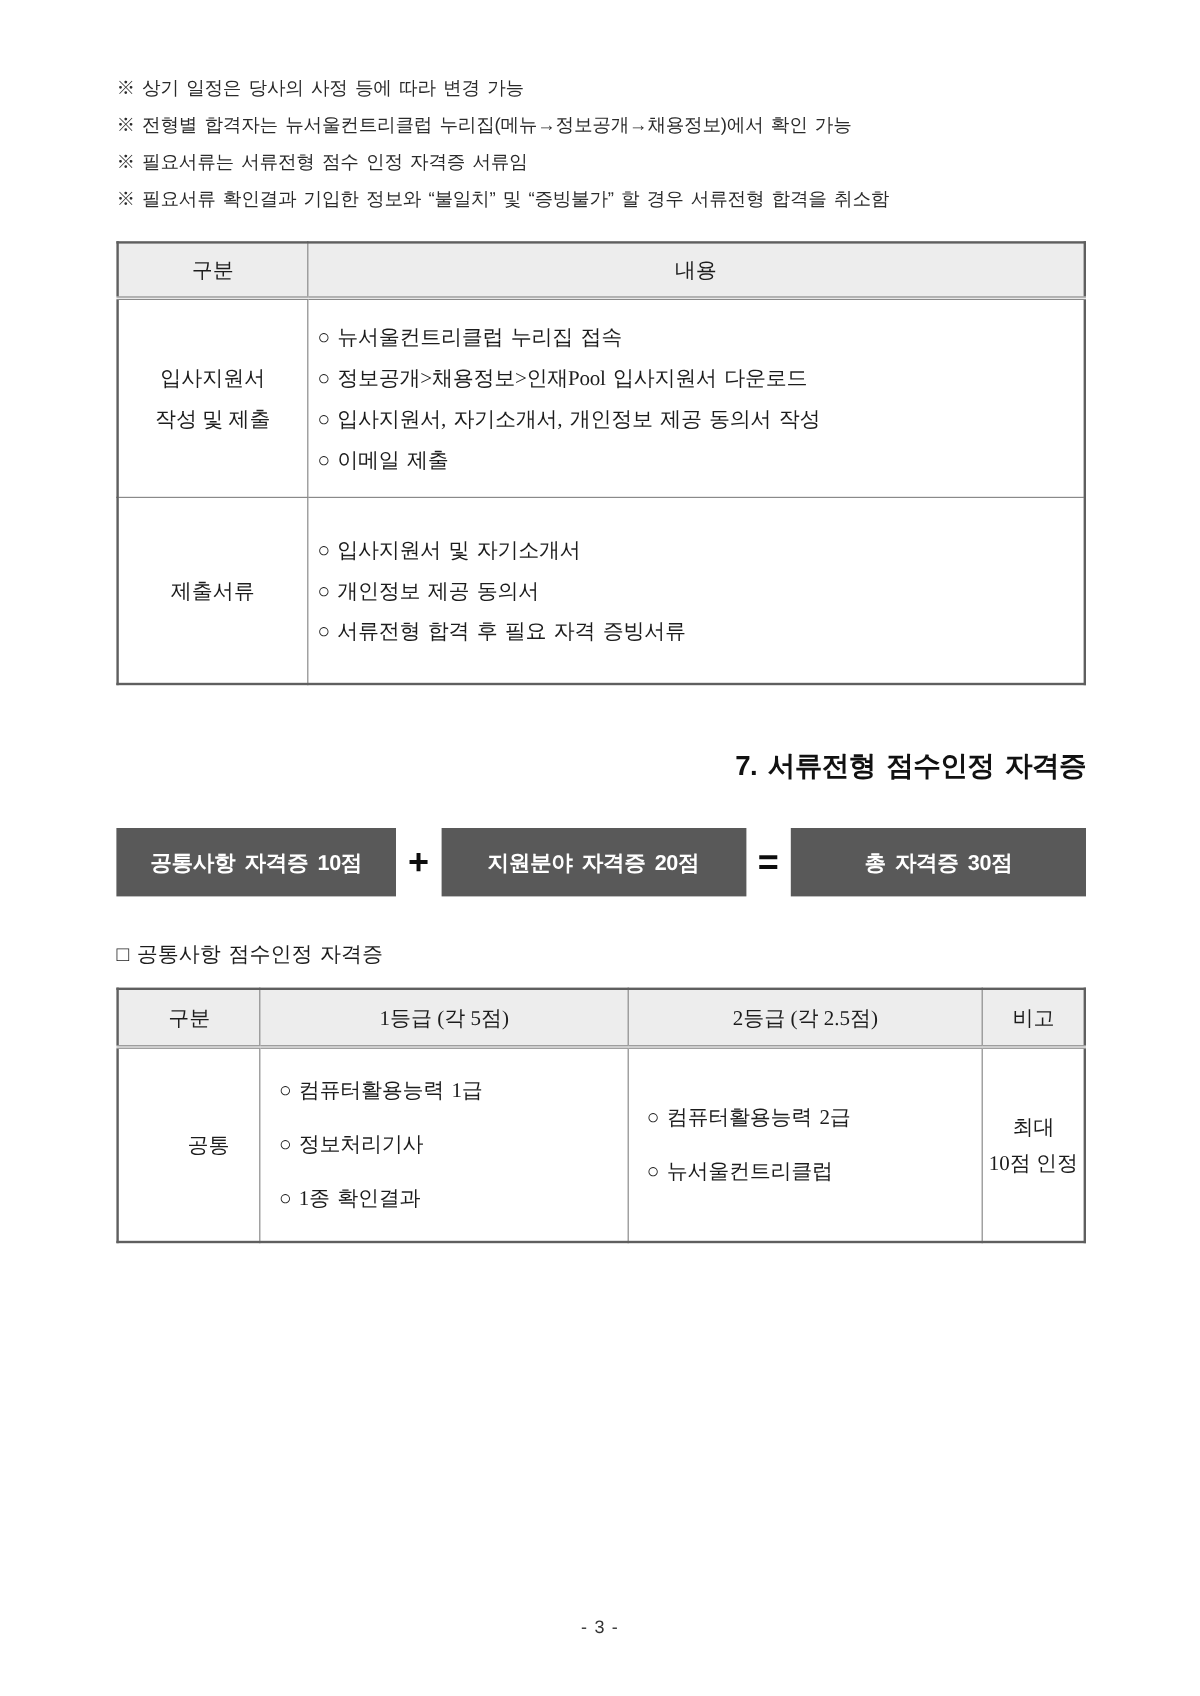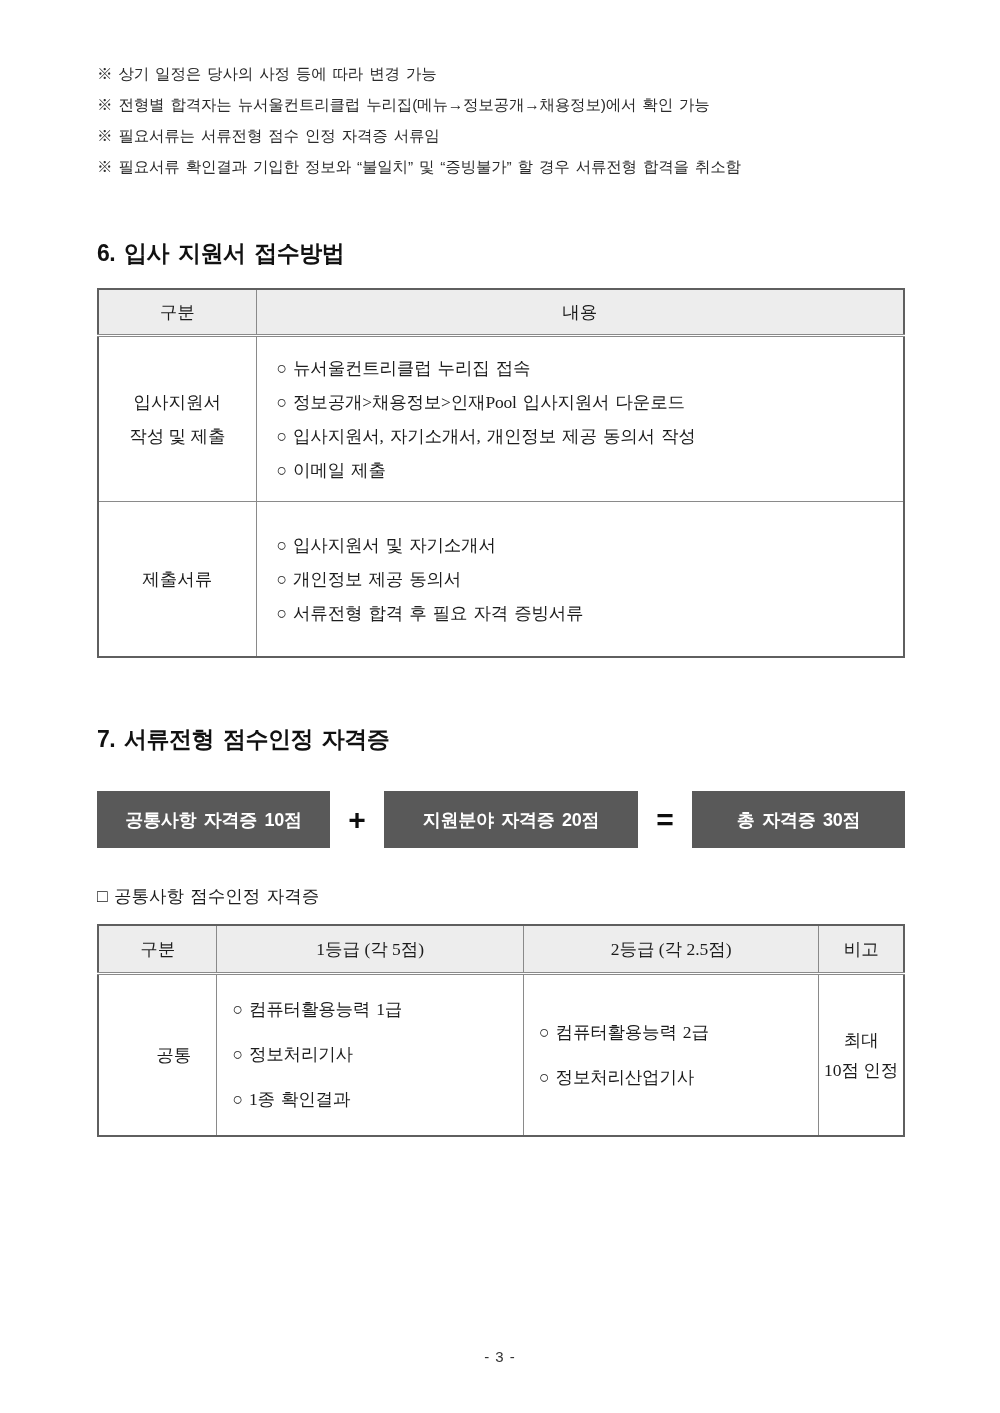--- a/index.html
+++ b/index.html
@@ -20,21 +20,21 @@
     letter-spacing: -0.2px; word-spacing: 2px; white-space: nowrap;
   }
 
   
   .sec-title {
     font-family: "Liberation Sans", sans-serif;
     font-weight: 800; font-size: 23px; color: #111111;
     letter-spacing: -0.5px; word-spacing: 3px;
   }
   .sec6-title { margin-top: 56px; }
-  .sec7-title { margin-top: 66px; }
+  .sec7-title { margin-top: 52px; text-align: right; }
 
   
   table { border-collapse: collapse; width: 808px; table-layout: fixed; }
   .doc-table { margin-top: 19px; border: 2px solid #5f5f5f; }
   .doc-table th, .doc-table td { border: 1px solid #8a8a8a; }
   .doc-table th {
     background: #ededed; font-weight: 400;
     font-family: "Liberation Serif", serif;
     font-size: 17.5px; color: #1c1c1c;
     border-bottom: 3px double #8a8a8a;
@@ -43,40 +43,40 @@
   .doc-table td {
     font-family: "Liberation Serif", serif;
     font-size: 17.5px; color: #1c1c1c;
     vertical-align: middle;
   }
   .t1 th { height: 46px; }
   .t1 .col-cat { width: 158px; }
   .t1 .row1 td { height: 166px; }
   .t1 .row2 td { height: 156px; }
   .label-cell { text-align: center; white-space: pre-line; line-height: 34px; }
-  .content-cell { padding-left: 20px; }
+  .content-cell { padding-left: 8px; }
   .bullet-line { line-height: 34px; letter-spacing: -0.2px; word-spacing: 2px; }
 
   
   .sub-notes { margin-top: 16px; }
   .sub-note-line { font-size: 15.5px; line-height: 35px; color: #2a2a2a; word-spacing: 2px; }
 
   
   .formula {
     margin-top: 36px; width: 808px; height: 57px;
     display: flex; align-items: center; justify-content: space-between;
   }
   .fbox {
     background: #595959; color: #ffffff; height: 57px;
     display: flex; align-items: center; justify-content: center;
     font-weight: 700; font-size: 18px; letter-spacing: -0.3px; word-spacing: 3px;
   }
   .fbox-1 { width: 233px; }
   .fbox-2 { width: 254px; }
-  .fbox-3 { width: 213px; }
+  .fbox-3 { width: 246px; }
   .fop { color: #0d0d0d; font-weight: 900; font-size: 30px; line-height: 1; }
 
   
   .check-line {
     margin-top: 36px;
     font-family: "Liberation Serif", serif;
     font-size: 17.5px; color: #1c1c1c; word-spacing: 2px;
   }
 
   
@@ -104,21 +104,20 @@
 <div class="page">
   <div class="content">
 
     <div class="top-notes">
         <div class="note-line">※ 상기 일정은 당사의 사정 등에 따라 변경 가능</div>
         <div class="note-line">※ 전형별 합격자는 뉴서울컨트리클럽 누리집(메뉴→정보공개→채용정보)에서 확인 가능</div>
         <div class="note-line">※ 필요서류는 서류전형 점수 인정 자격증 서류임</div>
         <div class="note-line">※ 필요서류 확인결과 기입한 정보와 “불일치” 및 “증빙불가” 할 경우 서류전형 합격을 취소함</div>
       </div>
 
-    <h2 class="sec-title sec6-title">6. 입사 지원서 접수방법</h2>
 
     <table class="doc-table t1">
       <thead>
         <tr>
           <th class="col-cat">구분</th>
           <th>내용</th>
         </tr>
       </thead>
       <tbody>
         <tr class="row1">
@@ -169,21 +168,21 @@
       <tbody>
         <tr class="body-row">
           <td class="cat-cell">공통</td>
           <td class="grade-cell">
               <div class="bullet-line">○ 컴퓨터활용능력 1급</div>
               <div class="bullet-line">○ 정보처리기사</div>
               <div class="bullet-line">○ 1종 확인결과</div>
             </td>
           <td class="grade-cell">
               <div class="bullet-line">○ 컴퓨터활용능력 2급</div>
-              <div class="bullet-line">○ 정보처리산업기사</div>
+              <div class="bullet-line">○ 뉴서울컨트리클럽</div>
             </td>
           <td class="note-cell">최대
 10점 인정</td>
         </tr>
       </tbody>
     </table>
 
   </div>
 
   <div class="page-footer">- 3 -</div>

